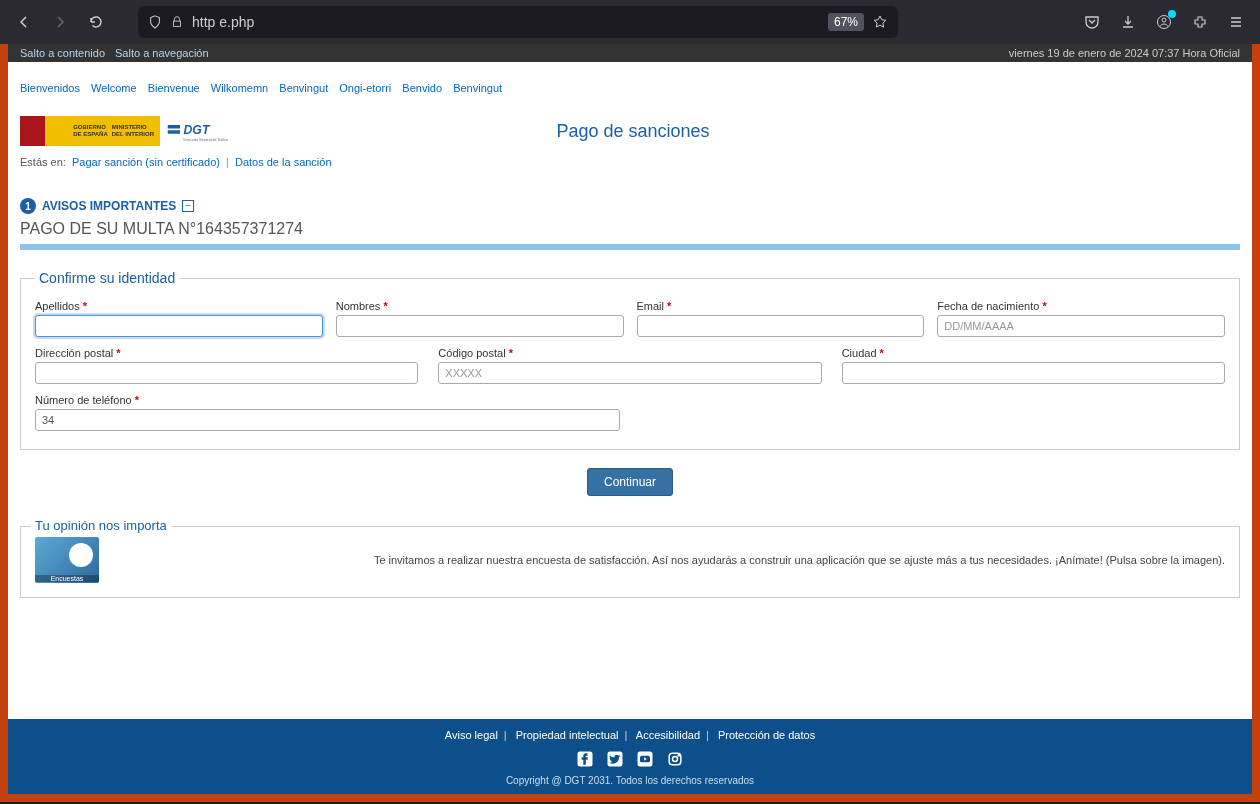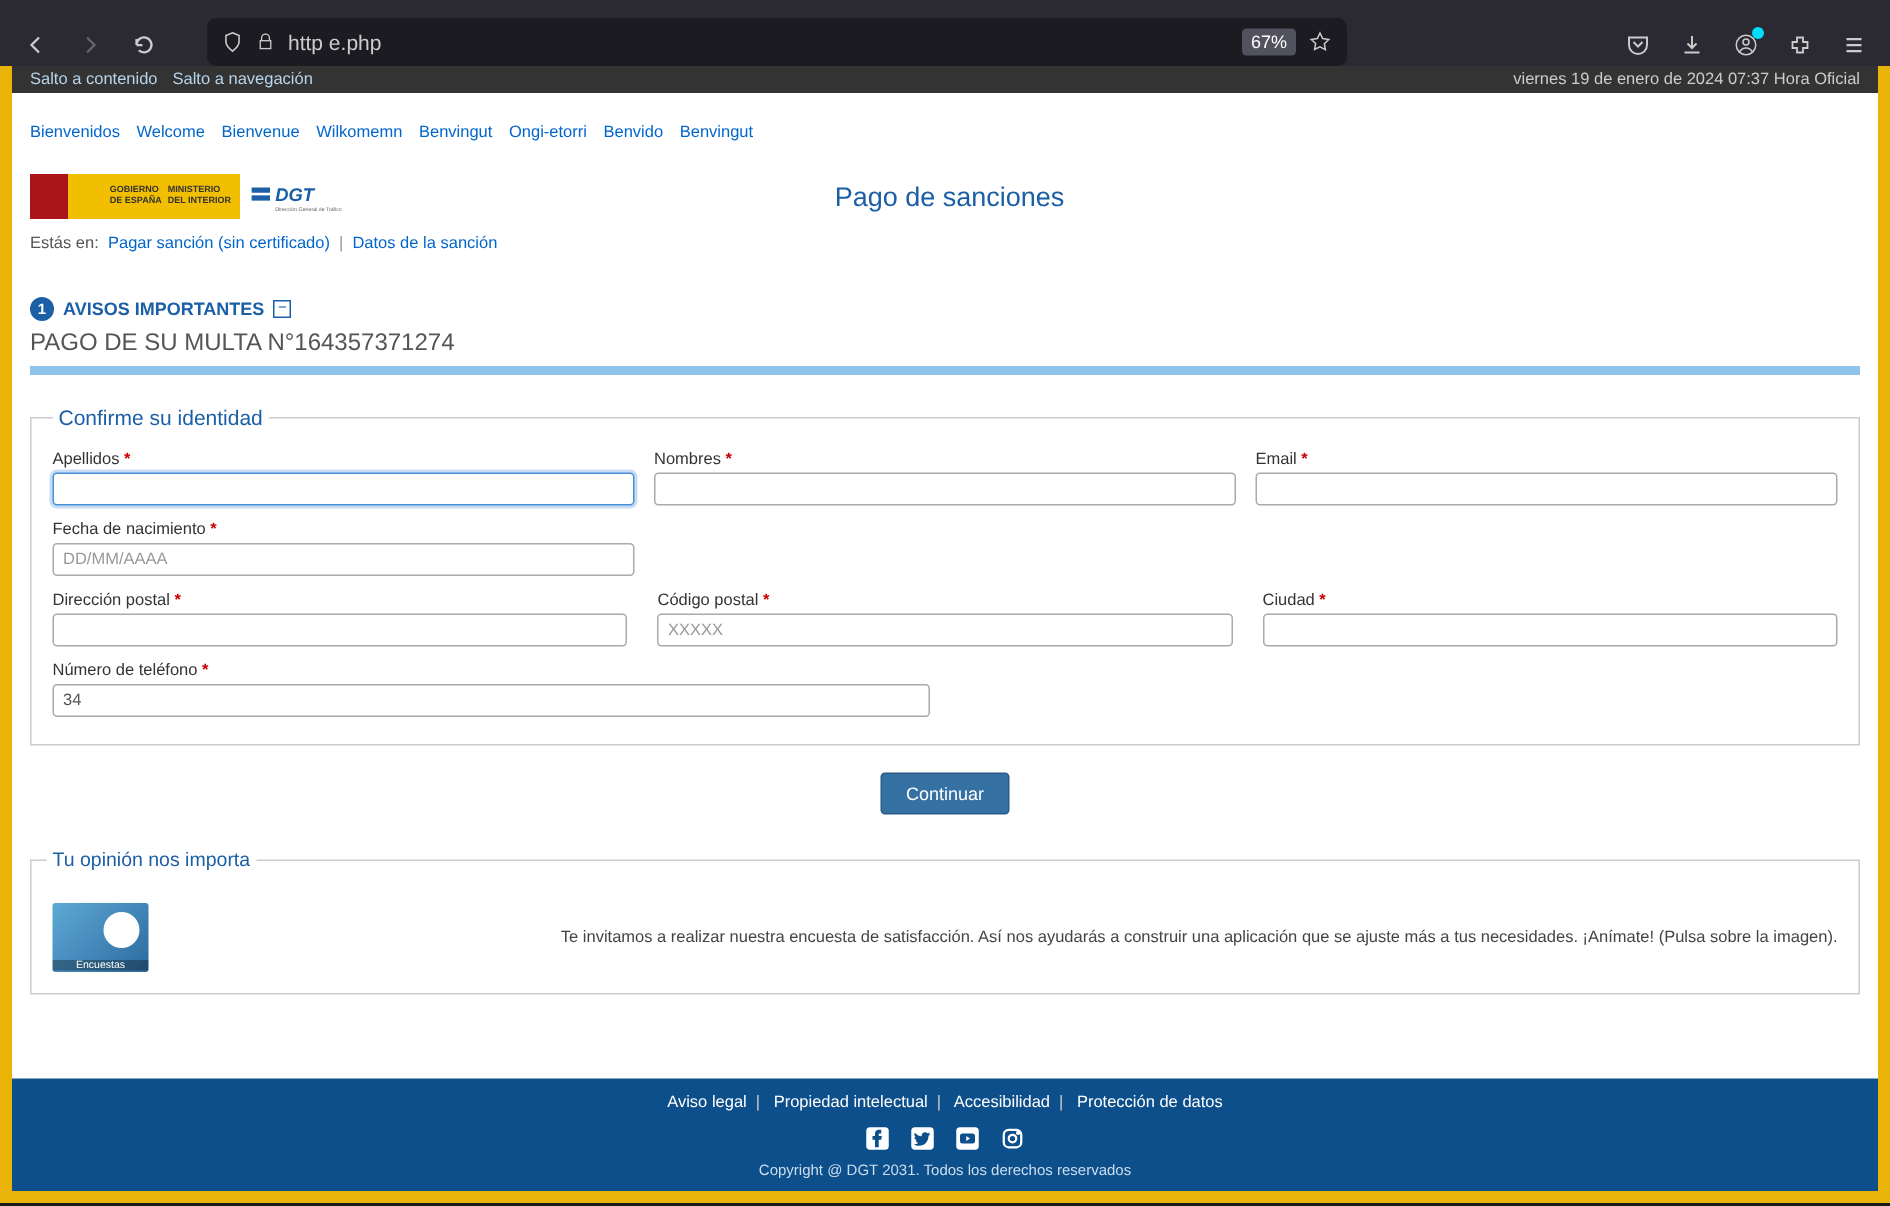--- a/index.html
+++ b/index.html
@@ -1,27 +1,27 @@
 <!DOCTYPE html>
 <html><head>
 <meta charset="utf-8">
 <style>
 * { box-sizing: border-box; margin: 0; padding: 0; }
 body { font-family: Arial, Helvetica, sans-serif; font-size: 12px; background: #1a1a1a; }
-.browser-chrome { background: #2b2a33; height: 44px; display: flex; align-items: flex-end; padding: 0 10px; gap: 8px; }
+.browser-chrome { background: #2b2a33; height: 44px; display: flex; align-items: center; padding: 0 10px; gap: 8px; }
 .nav-btn { width: 28px; height: 28px; display: flex; align-items: center; justify-content: center; color: #ccc; cursor: pointer; }
 .nav-btn.disabled { color: #666; }
 .url-bar { flex: 1; background: #1c1b22; border-radius: 6px; height: 32px; display: flex; align-items: center; padding: 0 10px; gap: 8px; margin: 0 60px 0 20px; max-width: 760px; }
 .url-text { color: #ccc; font-size: 14px; flex: 1; }
 .zoom-badge { background: #52525e; color: #fff; padding: 2px 6px; border-radius: 3px; font-size: 12px; }
 .toolbar-right { display: flex; gap: 8px; align-items: center; margin-left: auto; }
 .toolbar-icon { width: 28px; height: 28px; display: flex; align-items: center; justify-content: center; color: #ccc; position: relative; }
 .notif-dot { position: absolute; top: 2px; right: 2px; width: 8px; height: 8px; background: #00ddff; border-radius: 50%; }
 
-.page-wrap { background: #eab308; padding: 0 8px 8px 8px; }
+.page-wrap { background: #c2410c; padding: 0 8px 8px 8px; }
 .page { background: #fff; min-height: 750px; position: relative; }
 
 .skip-bar { background: #333; color: #a0c8e8; font-size: 11px; padding: 3px 12px; display: flex; }
 .skip-bar a { color: #b8d4ea; text-decoration: none; margin-right: 10px; }
 .skip-bar .clock { margin-left: auto; color: #ccc; }
 
 .lang-bar { padding: 20px 12px; font-size: 11px; }
 .lang-bar a { color: #0066cc; text-decoration: none; margin-right: 8px; }
 
 .header-row { display: flex; align-items: center; padding: 2px 12px 6px; }
@@ -40,34 +40,34 @@
 .num-badge { background: #1b5fa6; color: #fff; width: 16px; height: 16px; border-radius: 50%; display: inline-flex; align-items: center; justify-content: center; font-size: 10px; font-weight: bold; }
 .avisos-title { color: #1b5fa6; font-size: 12px; font-weight: bold; }
 .collapse-icon { color: #1b5fa6; border: 1px solid #1b5fa6; width: 12px; height: 12px; display: inline-flex; align-items: center; justify-content: center; font-size: 10px; line-height: 1; cursor: pointer; }
 
 .multa-title { font-size: 16px; color: #555; margin-bottom: 6px; }
 .blue-bar { height: 6px; background: #8fc3ea; margin-bottom: 20px; }
 
 fieldset { border: 1px solid #ccc; padding: 14px 14px 18px; margin-bottom: 18px; }
 legend { color: #1b5fa6; font-size: 14px; padding: 0 4px; }
 
-.form-grid { display: grid; grid-template-columns: 1fr 1fr 1fr; gap: 10px 13px; }
+.form-grid { display: grid; grid-template-columns: 1fr 1fr 1fr 1fr; gap: 10px 13px; }
 .form-grid-3 { display: grid; grid-template-columns: 1fr 1fr 1fr; gap: 10px 20px; margin-top: 10px; }
 .form-row-single { margin-top: 10px; width: calc(50% - 10px); }
 
 .field label { font-size: 11px; color: #333; display: block; margin-bottom: 3px; }
 .req { color: #c00; font-weight: bold; }
 .field input { width: 100%; height: 22px; border: 1px solid #aaa; border-radius: 3px; padding: 0 6px; font-size: 11px; color: #555; }
 .field input.focused { border: 1px solid #4a90d9; box-shadow: 0 0 0 2px rgba(74,144,217,0.3); outline: none; }
 .field input::placeholder { color: #999; }
 
 .btn-row { text-align: center; margin: 14px 0 30px; }
 .btn-continuar { background: #3671a3; color: #fff; border: 1px solid #2a5a85; padding: 6px 16px; border-radius: 3px; font-size: 12px; cursor: pointer; }
 
-.opinion-box { border: 1px solid #ccc; padding: 28px 14px 14px; display: flex; align-items: center; gap: 16px; position: relative; margin-top: 10px; }
+.opinion-box { border: 1px solid #ccc; padding: 10px 14px 14px; display: flex; align-items: center; gap: 16px; position: relative; margin-top: 10px; }
 .opinion-legend { position: absolute; top: -9px; left: 10px; background: #fff; color: #1b5fa6; font-size: 13px; padding: 0 4px; }
 .survey-img { width: 64px; height: 46px; background: linear-gradient(135deg,#5da9d6 0%, #2d6a9e 100%); border-radius: 2px; position: relative; overflow: hidden; }
 .survey-img::before { content:''; position:absolute; width:24px; height:24px; background:#fff; border-radius:50%; right:6px; top:6px; }
 .survey-img::after { content:'Encuestas'; position:absolute; bottom:1px; left:0; right:0; text-align:center; font-size:7px; color:#fff; background:rgba(0,0,0,0.3); }
 .opinion-text { flex:1; text-align:right; font-size: 11px; color:#444; }
 
 .footer { background: #0d4f8b; color: #fff; text-align: center; padding: 10px 0 8px; position: absolute; bottom: 0; left: 0; right: 0; }
 .footer-links { font-size: 11px; margin-bottom: 8px; }
 .footer-links a { color: #fff; text-decoration: none; }
 .footer-links .fsep { margin: 0 6px; color: #ccc; }

